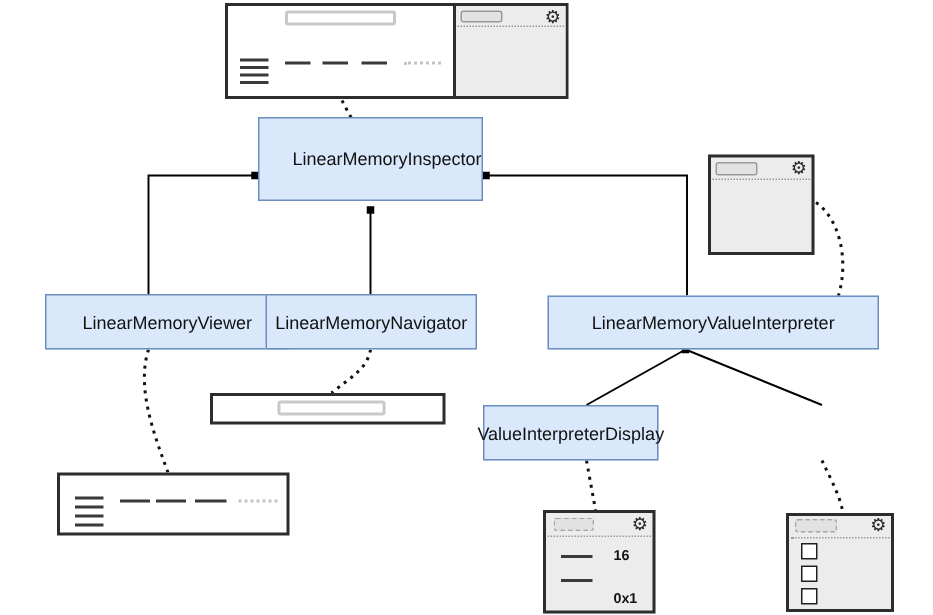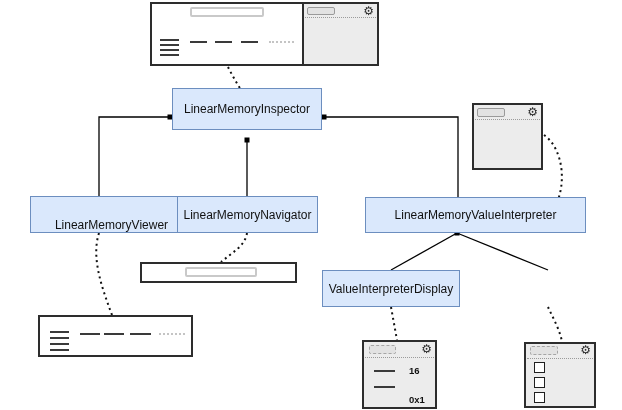--- a/index.html
+++ b/index.html
@@ -119,29 +119,29 @@
 
   <div class="window w-gray" style="left:524px;top:342px;width:72px;height:66px;">
     <div class="mini-input inp-dash" style="left:4px;top:2px;width:28px;height:9px;"></div>
     <span class="gear" style="right:3px;top:0px;">⚙</span>
     <div class="dotsep" style="top:14px;"></div>
     <div class="mock-checkbox" style="left:8px;top:18px;"></div>
     <div class="mock-checkbox" style="left:8px;top:33px;"></div>
     <div class="mock-checkbox" style="left:8px;top:48px;"></div>
   </div>
 
-  <div class="node" style="left:172px;top:88px;width:150px;height:42px;">
+  <div class="node" style="left:172px;top:78px;width:150px;height:56px;justify-content:flex-end;">
     <span>LinearMemoryInspector</span>
   </div>
-  <div class="node" style="left:30px;top:196px;width:163px;height:37px;align-items:flex-end;">
+  <div class="node" style="left:30px;top:196px;width:163px;height:37px;">
     <span>LinearMemoryViewer</span>
   </div>
   <div class="node" style="left:177px;top:196px;width:141px;height:37px;text-align:right;">
     <span>LinearMemoryNavigator</span>
   </div>
   <div class="node" style="left:365px;top:197px;width:221px;height:36px;">
     <span>LinearMemoryValueInterpreter</span>
   </div>
-  <div class="node" style="left:322px;top:270px;width:138px;height:37px;">
+  <div class="node" style="left:322px;top:270px;width:117px;height:37px;">
     <span>ValueInterpreterDisplay</span>
   </div>
 
 </div>
 
 </body></html>

